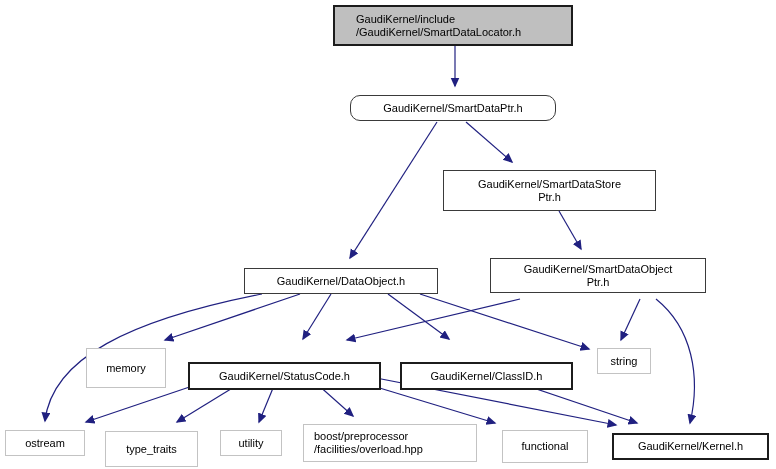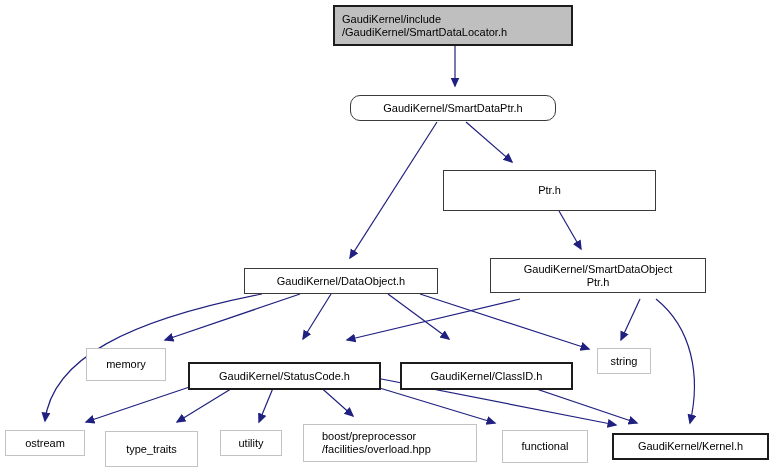--- a/index.html
+++ b/index.html
@@ -14,23 +14,23 @@
     position:absolute;box-sizing:border-box;
     background:#ffffff;border:1px solid #3a3a3a;
     font-size:11px;line-height:13px;color:#000;
     display:flex;flex-direction:column;align-items:center;justify-content:center;
     text-align:center;white-space:nowrap;
   }
   .node.bold{border:2px solid #1c1c1c;margin-top:15px;}
   .node.ext{border:1px solid #c3c3c3;}
   .node.root{
     background:#bfbfbf;border:2px solid #1c1c1c;
-    align-items:flex-start;text-align:left;padding-left:7px;
+    align-items:flex-start;text-align:left;padding-left:21px;
   }
-  .node.leftalign{align-items:flex-start;text-align:left;padding-left:18px;}
+  .node.leftalign{align-items:flex-start;text-align:left;padding-left:10px;}
   .node span{display:block;}
 </style>
 </head>
 <body>
 
 <div id="graph">
 
   <svg class="edges" viewBox="0 0 776 469" xmlns="http://www.w3.org/2000/svg">
     <defs>
       <marker id="arrow" markerUnits="userSpaceOnUse" markerWidth="12" markerHeight="10" refX="8.5" refY="4.5" orient="auto">
@@ -63,33 +63,34 @@
   <div class="node root" style="left:333px;top:5px;width:240px;height:41px;">
     <span>GaudiKernel/include</span>
     <span>/GaudiKernel/SmartDataLocator.h</span>
   </div>
 
   <div class="node" style="left:350px;top:95px;width:206px;height:26px;border-radius:10px;">
     <span>GaudiKernel/SmartDataPtr.h</span>
   </div>
 
   <div class="node" style="left:443px;top:170px;width:213px;height:41px;">
+    <span>GaudiKernel/SmartDataStore</span>
     <span>Ptr.h</span>
   </div>
 
   <div class="node" style="left:244px;top:268px;width:194px;height:26px;">
     <span>GaudiKernel/DataObject.h</span>
   </div>
 
   <div class="node" style="left:490px;top:258px;width:216px;height:35px;">
     <span>GaudiKernel/SmartDataObject</span>
     <span>Ptr.h</span>
   </div>
 
-  <div class="node ext" style="left:86px;top:348px;width:80px;height:33px;">
+  <div class="node ext" style="left:86px;top:348px;width:80px;height:40px;">
     <span>memory</span>
   </div>
 
   <div class="node bold" style="left:188px;top:347px;width:193px;height:28px;">
     <span>GaudiKernel/StatusCode.h</span>
   </div>
 
   <div class="node bold" style="left:400px;top:347px;width:173px;height:28px;">
     <span>GaudiKernel/ClassID.h</span>
   </div>

